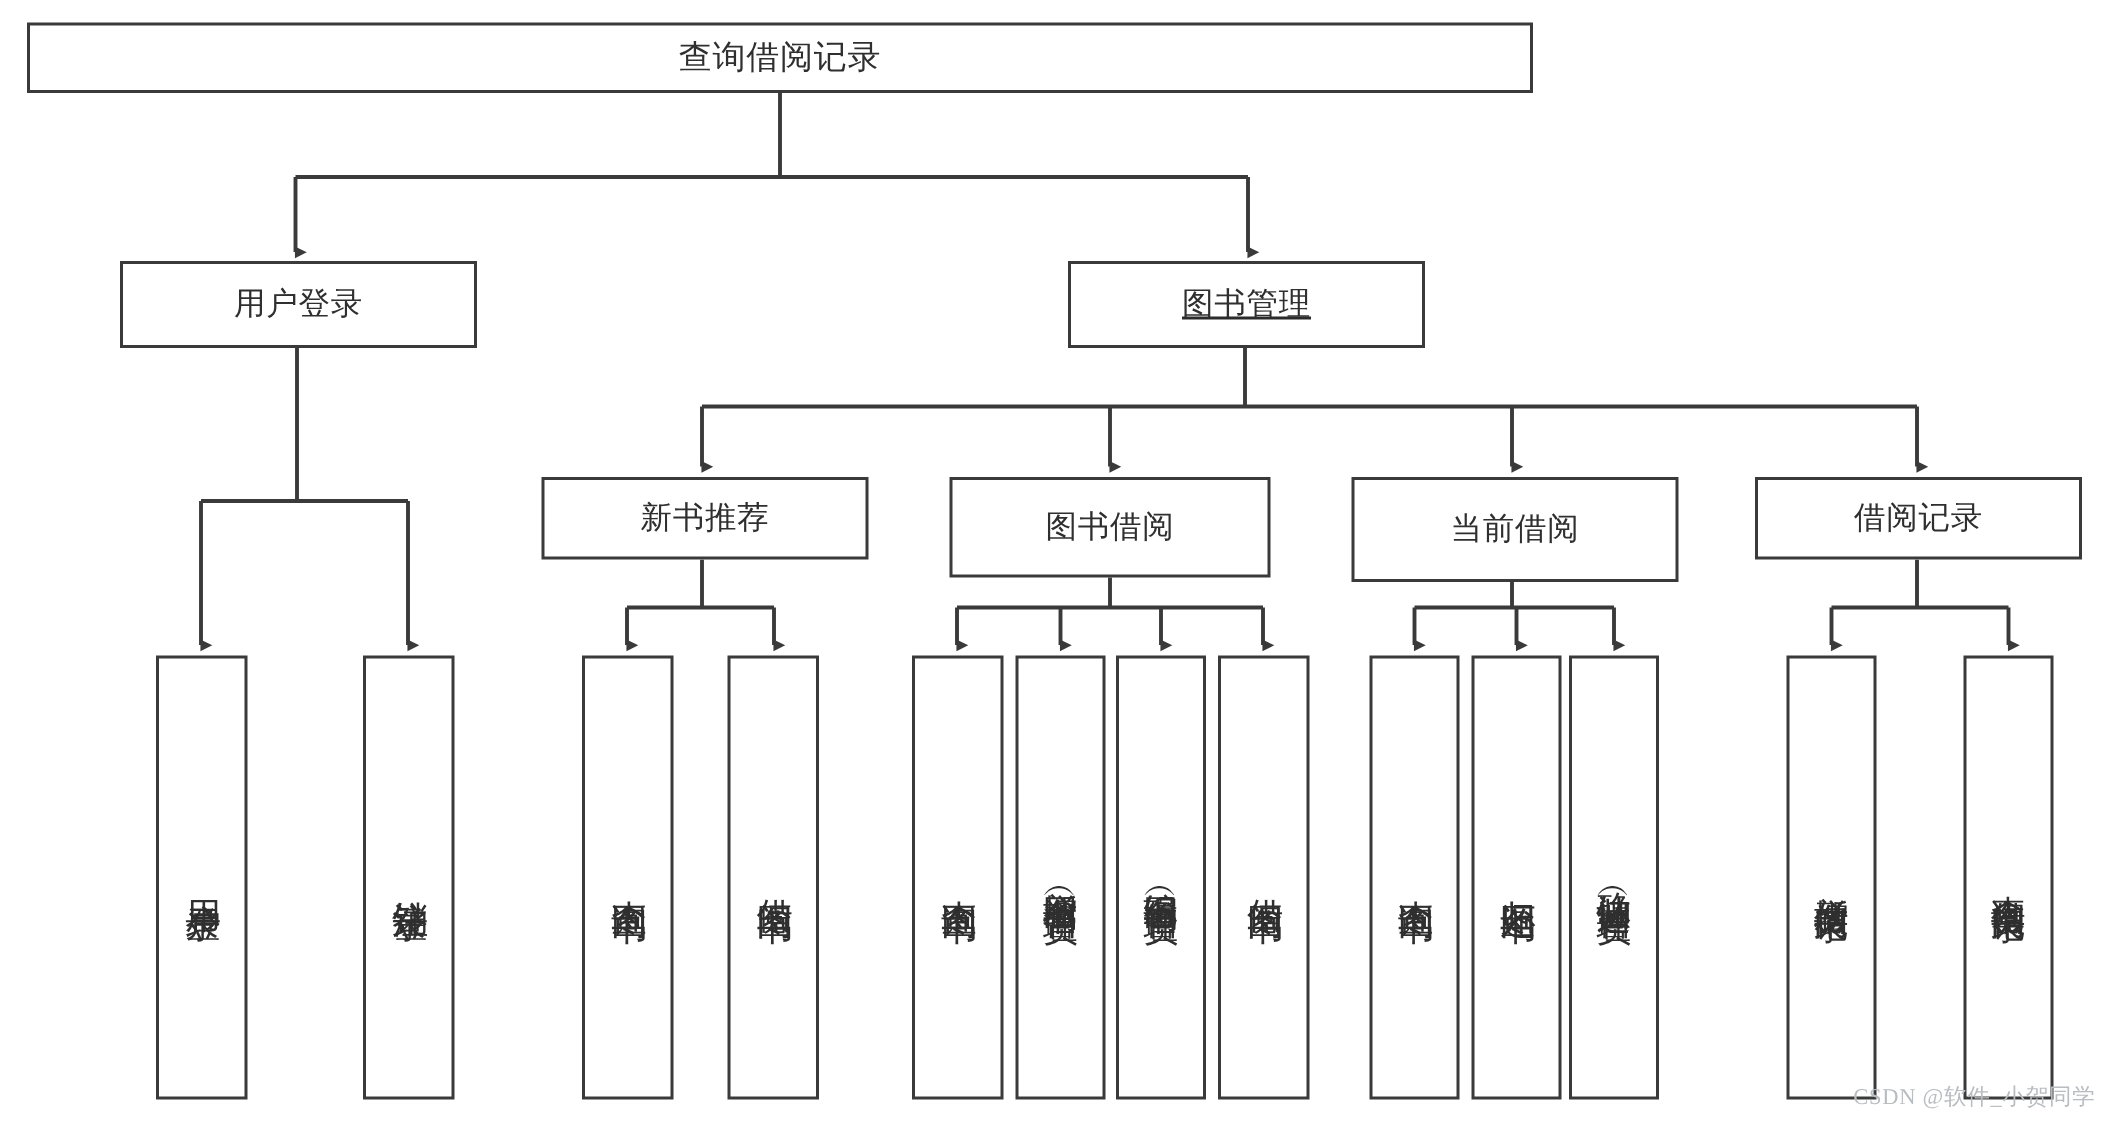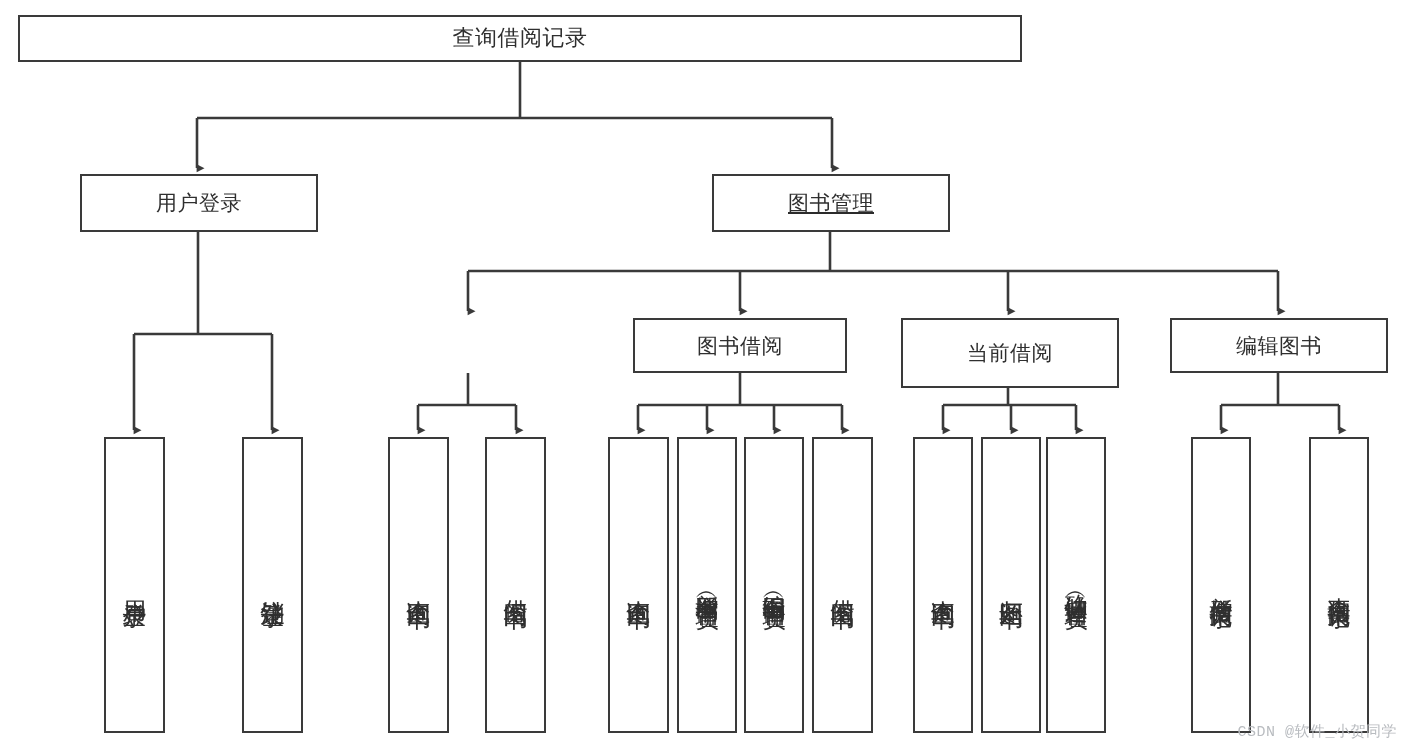--- a/index.html
+++ b/index.html
@@ -71,21 +71,21 @@
   }
   #watermark {
     position: absolute;
     right: 8px;
     bottom: 6px;
     font-size: 15px;
     color: #b9bcc0;
     letter-spacing: 0.5px;
     z-index: 5;
     white-space: nowrap;
-    font-family: Liberation Mono, monospace;
+    font-family: Liberation Serif, serif;
   }
 </style>
 </head>
 <body>
 
 <div id="diagram-root">
 
   <svg id="edge-layer" viewBox="0 0 1405 747" width="1405" height="747" xmlns="http://www.w3.org/2000/svg">
     <defs>
       <marker id="arrow" viewBox="0 0 12 12" refX="5.5" refY="10.5" markerWidth="9" markerHeight="11" orient="auto-start-reverse" markerUnits="userSpaceOnUse">
@@ -142,31 +142,34 @@
   </div>
 
   <div class="node h" style="left:80px; top:174px; width:238px; height:58px;">
     <span class="node-label">用户登录</span>
   </div>
 
   <div class="node h" style="left:712px; top:174px; width:238px; height:58px;text-decoration:underline;">
     <span class="node-label">图书管理</span>
   </div>
 
-
-  <div class="node h" style="left:633px; top:318px; width:214px; height:55px;">
+  <div class="node h" style="left:361px; top:318px; width:218px; height:55px;">
+    <span class="node-label">新书推荐</span>
+  </div>
+
+  <div class="node h" style="left:633px; top:318px; width:214px; height:67px;">
     <span class="node-label">图书借阅</span>
   </div>
 
   <div class="node h" style="left:901px; top:318px; width:218px; height:70px;">
     <span class="node-label">当前借阅</span>
   </div>
 
   <div class="node h" style="left:1170px; top:318px; width:218px; height:55px;">
-    <span class="node-label">编辑图书</span>
+    <span class="node-label">借阅记录</span>
   </div>
 
   <div class="node v" style="left:104px; top:437px; width:61px; height:296px;">
     <span class="node-label">用户登录</span>
   </div>
 
   <div class="node v" style="left:242px; top:437px; width:61px; height:296px;">
     <span class="node-label">注销登录</span>
   </div>
 

